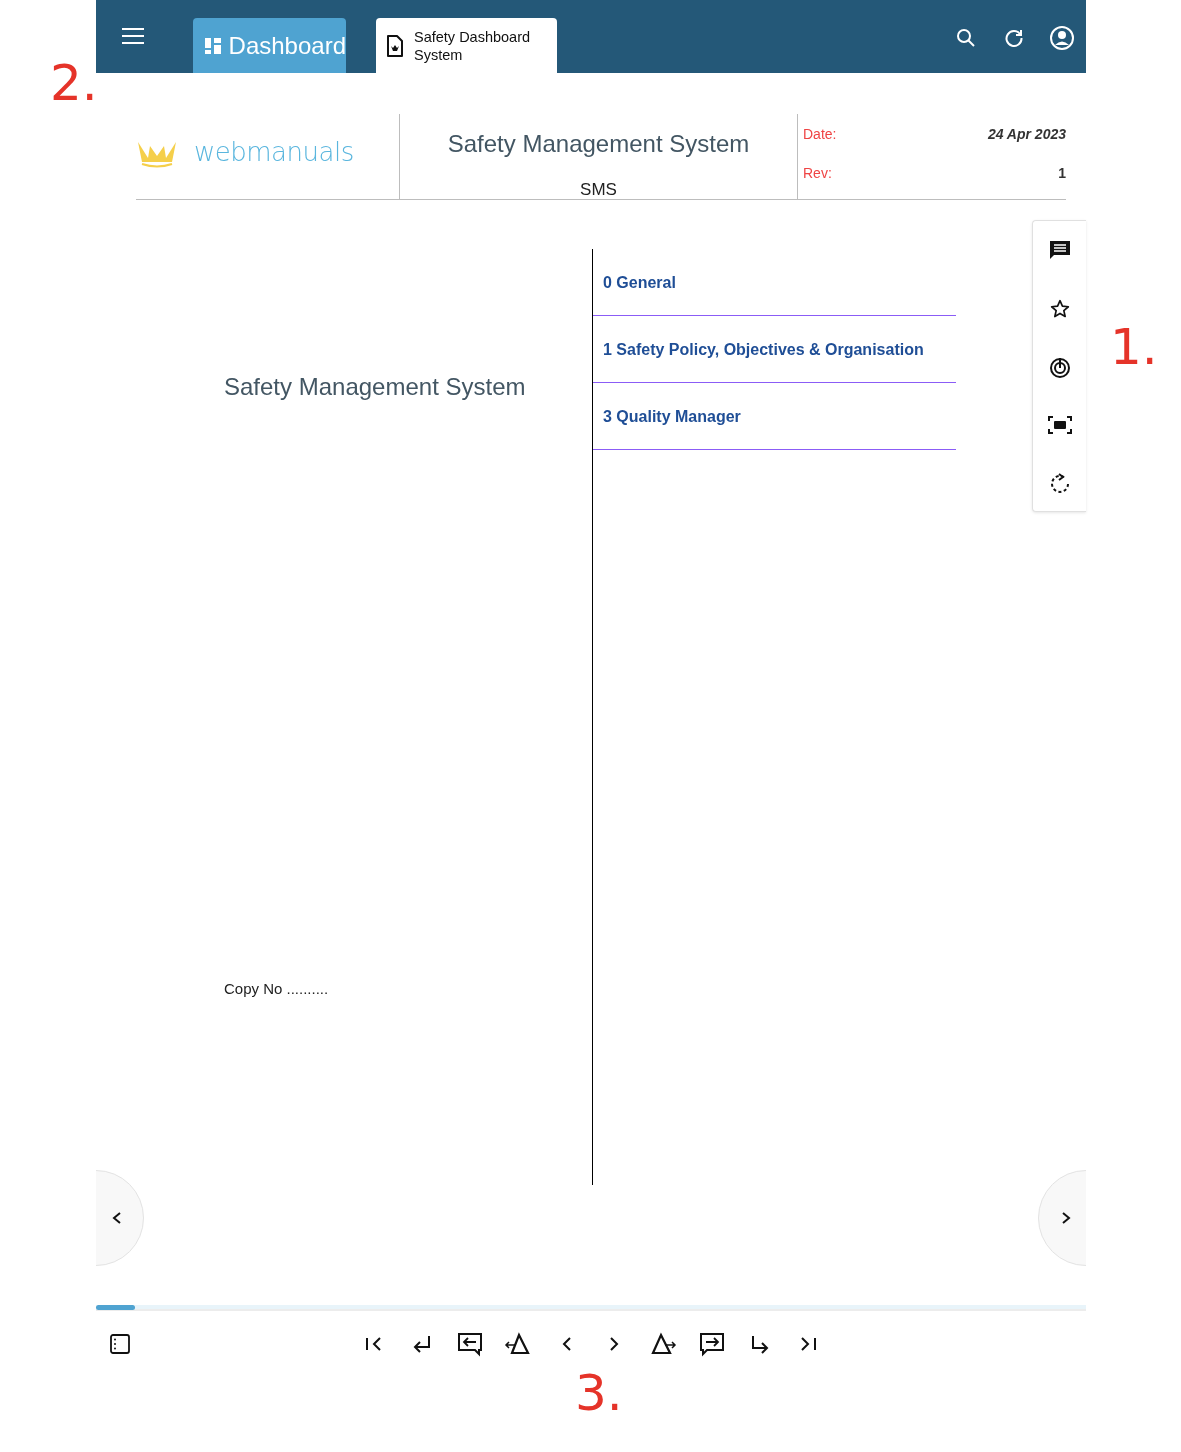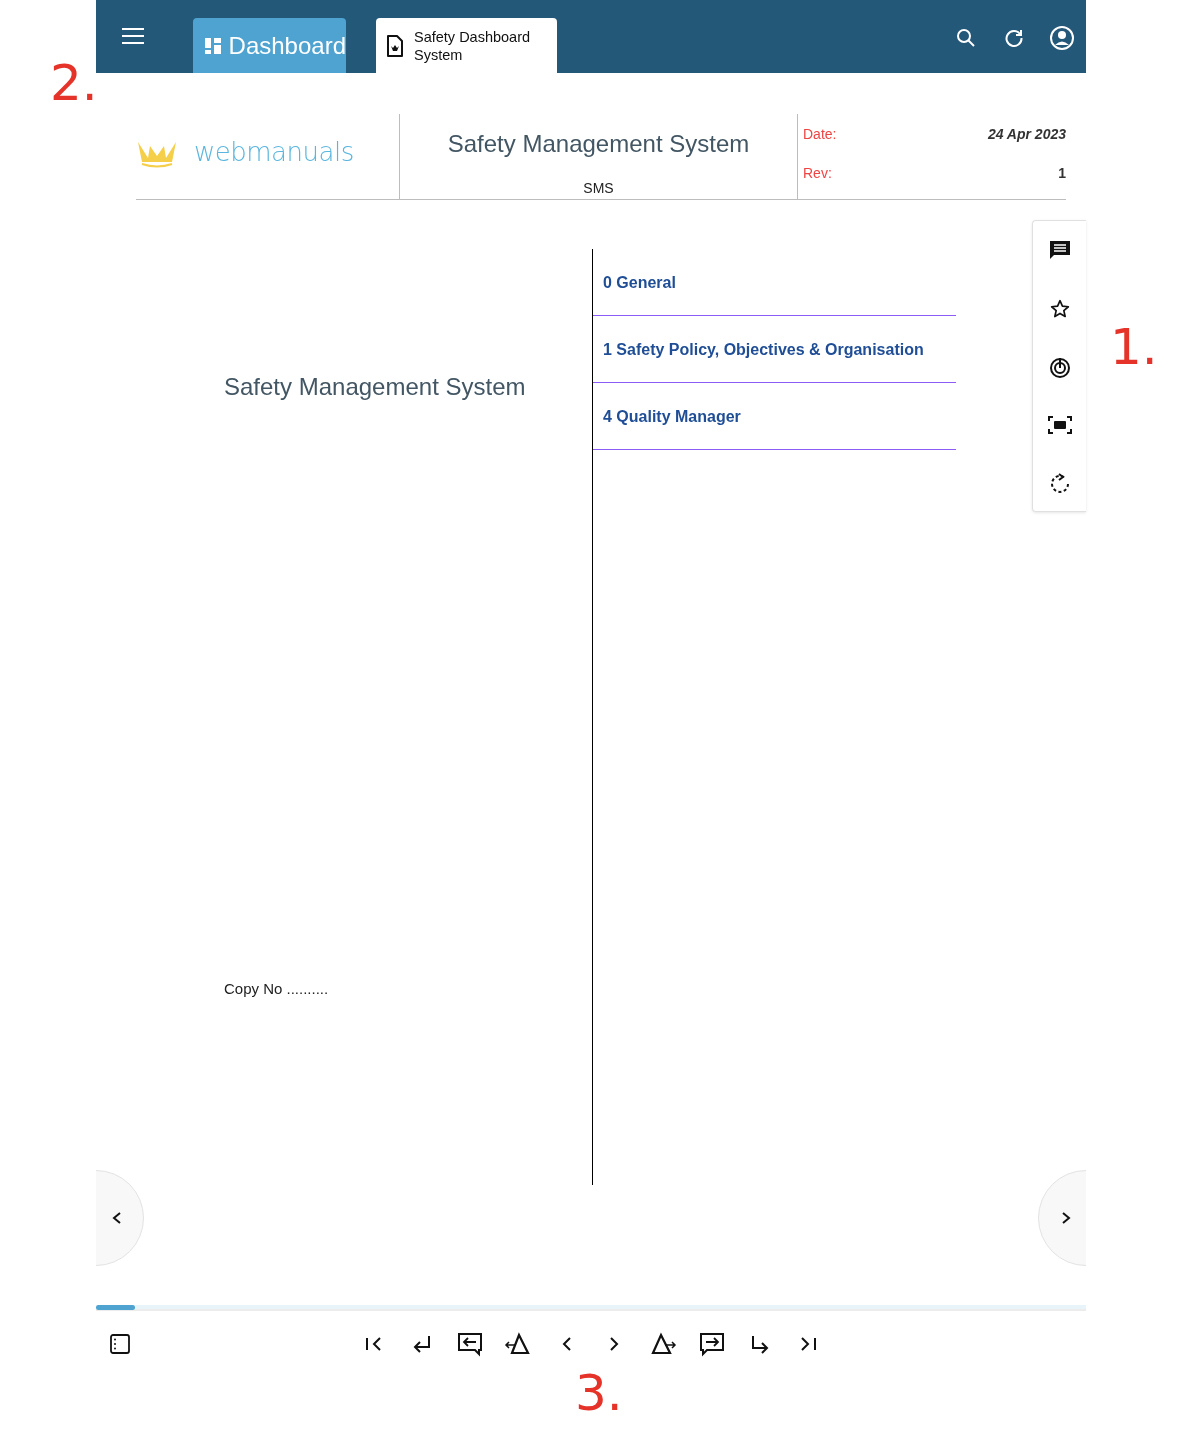--- a/index.html
+++ b/index.html
@@ -25,21 +25,21 @@
   .nav-arrows .ib { width: 24px; height: 24px; cursor: pointer; display:flex; align-items:center; justify-content:center;}
   .subbar .title { position: absolute; left: 0; width: 990px; top: 14px; text-align: center; font-size: 15px; color: #111; }
   .fullscreen-btn { position: absolute; right: 22px; top: 10px; width: 24px; height: 24px; cursor: pointer; }
 
   .doc-header { position: absolute; left: 40px; top: 114px; width: 930px; height: 86px; border-bottom: 1px solid #bdbdbd; }
   .logo { position: absolute; left: 0; top: 22px; display: flex; align-items: center; }
   .logo .word { font-size: 26px; color: #5ab6de; letter-spacing: -0.5px; margin-left: 16px; font-family: "DejaVu Sans", sans-serif; font-weight: 300; text-align: center; }
   .hdr-div1 { position: absolute; left: 263px; top: 0; width: 1px; height: 86px; background: #bdbdbd; }
   .hdr-div2 { position: absolute; left: 661px; top: 0; width: 1px; height: 86px; background: #bdbdbd; }
   .hdr-title { position: absolute; left: 264px; width: 397px; top: 16px; text-align: center; font-size: 24px; color: #435663; }
-  .hdr-sub { position: absolute; left: 264px; width: 397px; top: 66px; text-align: center; font-size: 14px; color: #222; }
+  .hdr-sub { position: absolute; left: 264px; width: 397px; top: 66px; text-align: center; font-size: 17px; color: #222; }
   .hdr-label { position: absolute; left: 667px; font-size: 14px; color: #ef4444; }
   .hdr-value { position: absolute; right: 0; font-size: 14px; color: #333; font-weight: bold; }
 
   .cover-title { position: absolute; left: 128px; top: 373px; font-size: 24px; color: #435663; }
   .copy-no { position: absolute; left: 128px; top: 980px; font-size: 15px; color: #222; }
   .vline { position: absolute; left: 496px; top: 249px; width: 1px; height: 936px; background: #000; }
   .toc { position: absolute; left: 497px; top: 249px; width: 363px; }
   .toc-item { height: 67px; border-bottom: 1px solid #8b5cf6; position: relative; cursor: pointer; }
   .toc-item span { position: absolute; left: 10px; top: 25px; font-size: 16px; font-weight: bold; color: #1f4e96; }
 
@@ -138,21 +138,21 @@
   <div class="copy-no">Copy No ..........</div>
   <div class="vline"></div>
   <div class="toc">
     <div class="toc-item">
         <span>0 General</span>
       </div>
     <div class="toc-item">
         <span>1 Safety Policy, Objectives &amp; Organisation</span>
       </div>
     <div class="toc-item">
-        <span>4 Quality Manager</span>
+        <span>3 Quality Manager</span>
       </div>
   </div>
 
   <div class="sidepanel">
     <div class="ib">
       <svg width="24" height="24" viewBox="0 0 24 24">
           <path d="M2 3 H22 V17 H6 L2 21 Z" fill="#111"></path>
           <path d="M6 7 H18 M6 10 H18 M6 13 H18" stroke="#fff" stroke-width="1.5"></path>
         </svg>
     </div>

